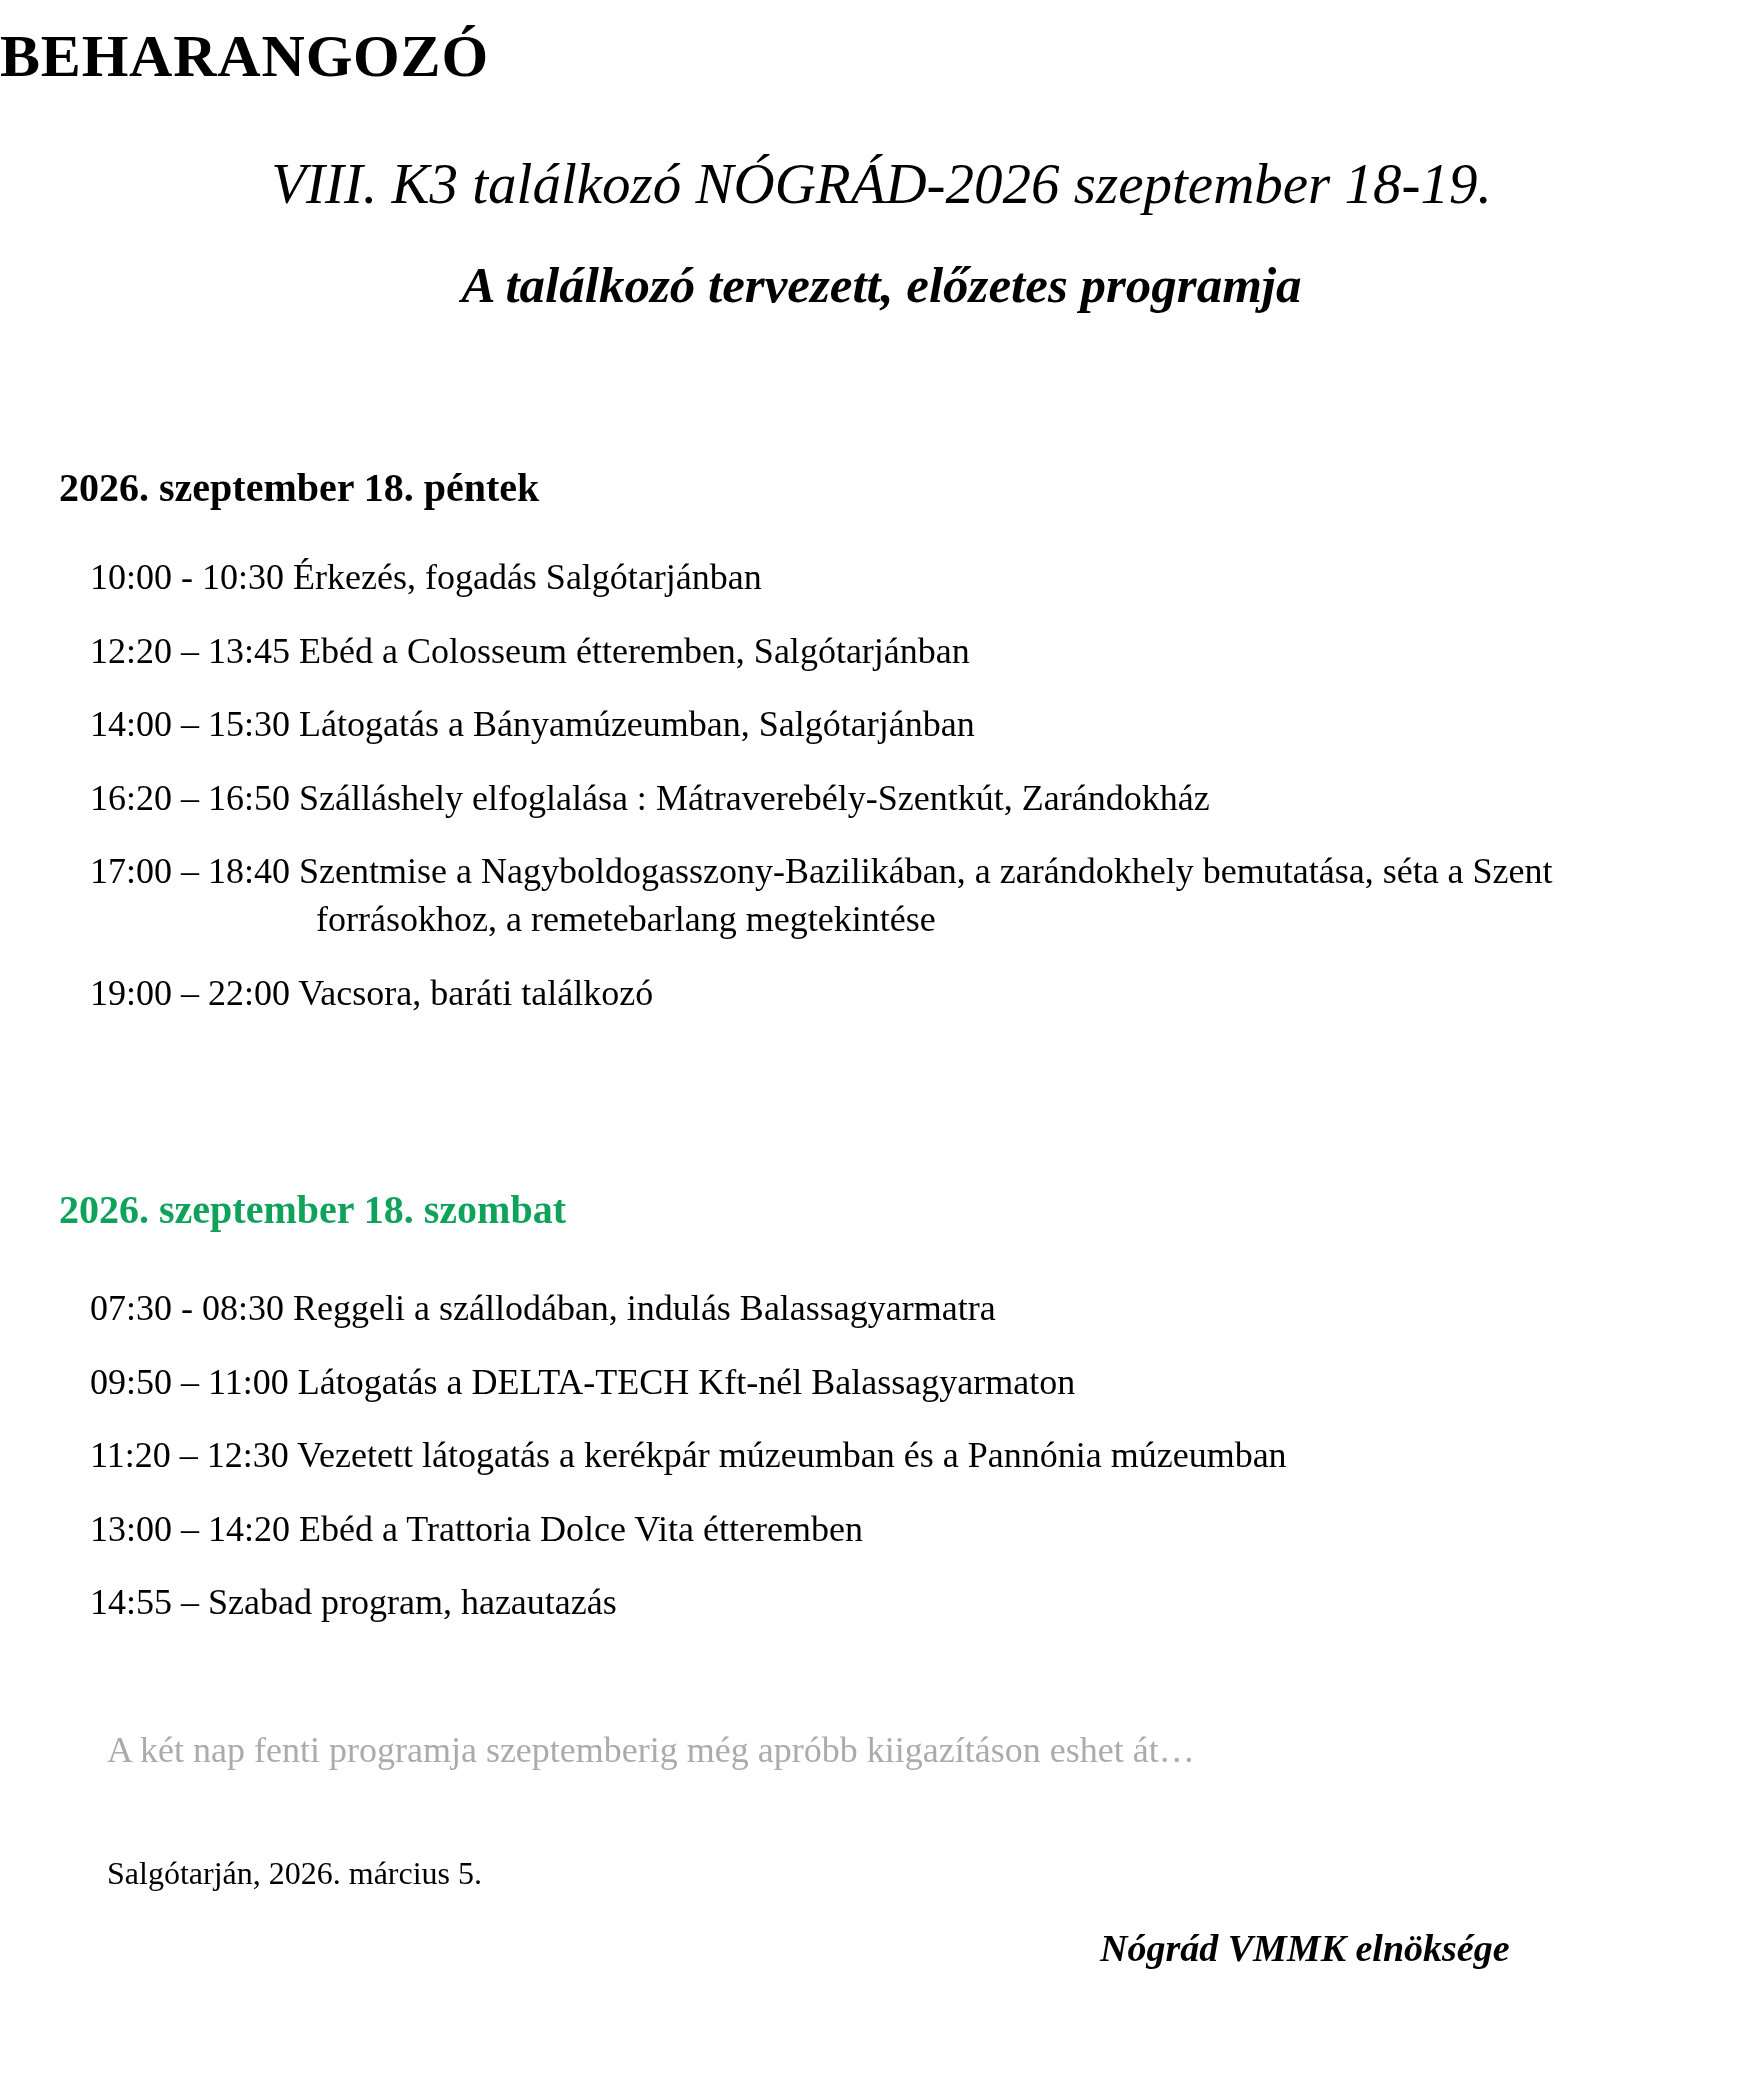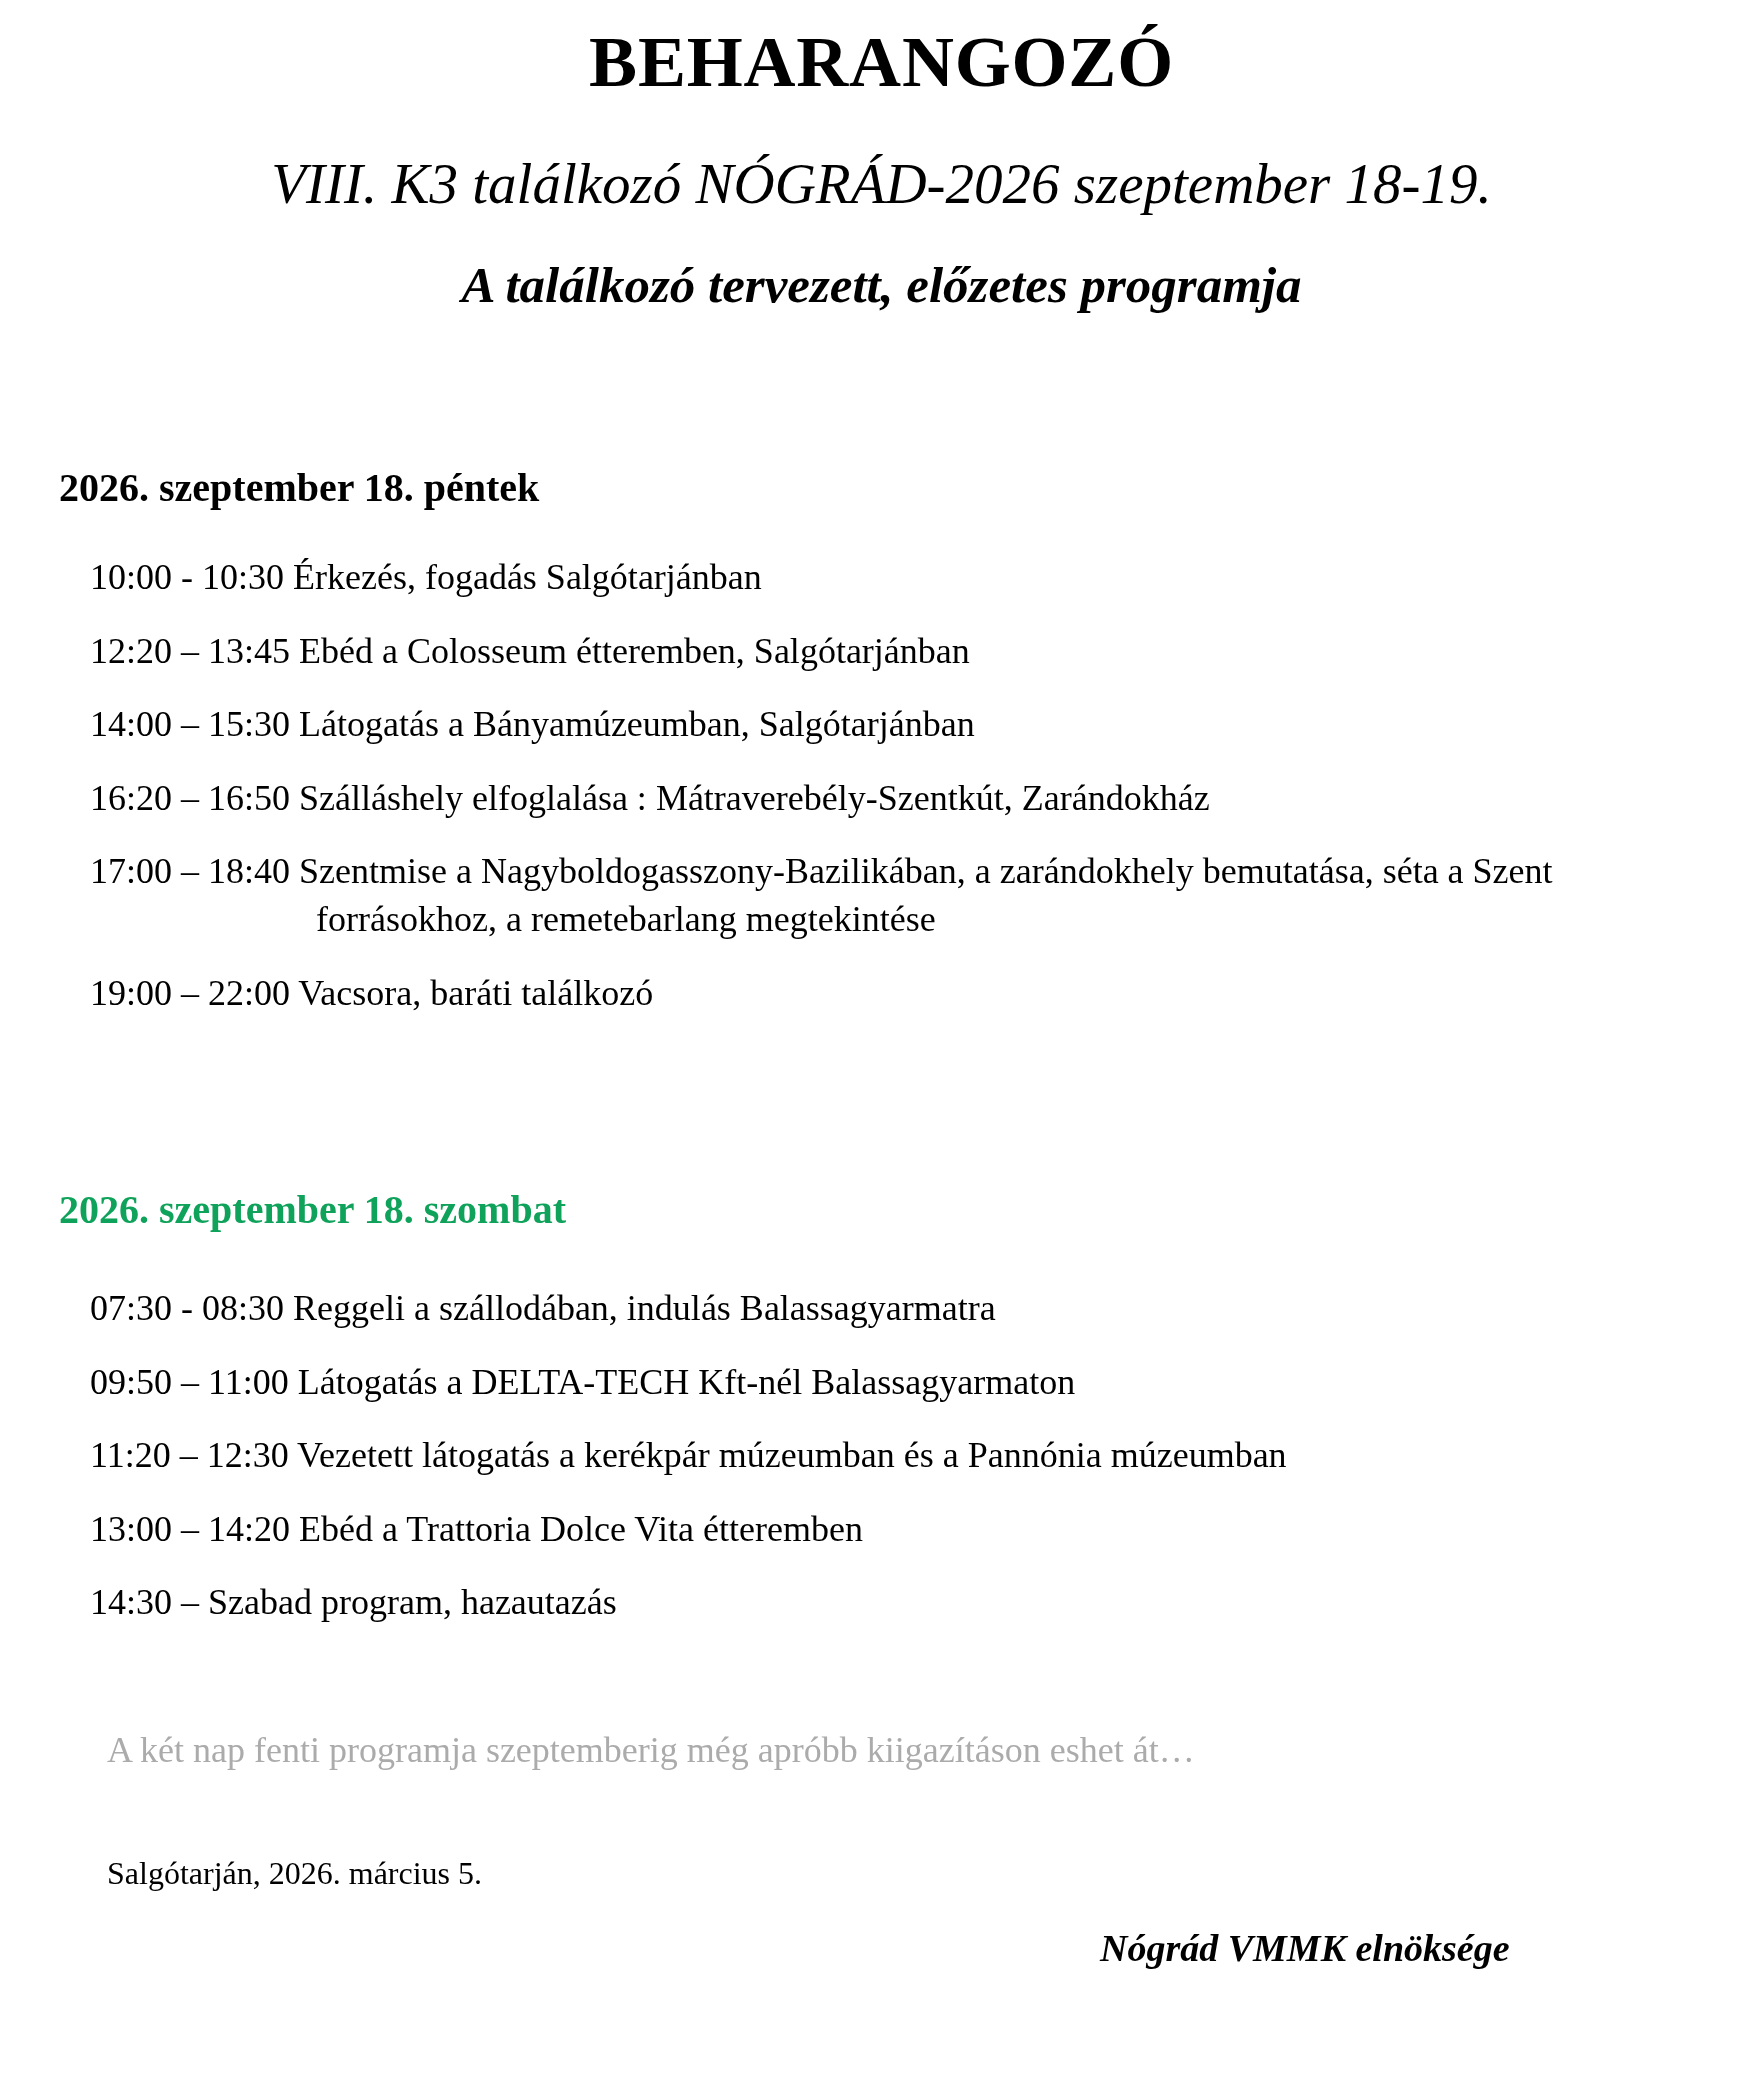--- a/index.html
+++ b/index.html
@@ -13,22 +13,22 @@
     height: 2077px;
     font-family: "Liberation Serif", serif;
     color: #000000;
     overflow: hidden;
   }
   .doc-title {
     position: absolute;
     top: 26px;
     left: 0;
     width: 100%;
-    text-align: center;
-    font-size: 72px;
+    text-align: left;
+    font-size: 60px;
     font-weight: bold;
     line-height: 1;
     letter-spacing: 0.8px;
   }
   .doc-subtitle {
     position: absolute;
     top: 155px;
     left: 0;
     width: 100%;
     text-align: center;
@@ -123,21 +123,21 @@
     <p>19:00 – 22:00 Vacsora, baráti találkozó</p>
   </div>
 
   <div class="day-heading day2-heading">2026. szeptember 18. szombat</div>
 
   <div class="schedule schedule-day2">
     <p>07:30 - 08:30 Reggeli a szállodában, indulás Balassagyarmatra</p>
     <p>09:50 – 11:00 Látogatás a DELTA-TECH Kft-nél Balassagyarmaton</p>
     <p>11:20 – 12:30 Vezetett látogatás a kerékpár múzeumban és a Pannónia múzeumban</p>
     <p>13:00 – 14:20 Ebéd a Trattoria Dolce Vita étteremben</p>
-    <p>14:30 – Szabad program, hazautazás</p>
+    <p>14:55 – Szabad program, hazautazás</p>
   </div>
 
   <div class="closing-note">A két nap fenti programja szeptemberig még apróbb kiigazításon eshet át…</div>
 
   <div class="dateline">Salgótarján, 2026. március 5.</div>
 
   <div class="signature">Nógrád VMMK elnöksége</div>
 
 </div>
 

